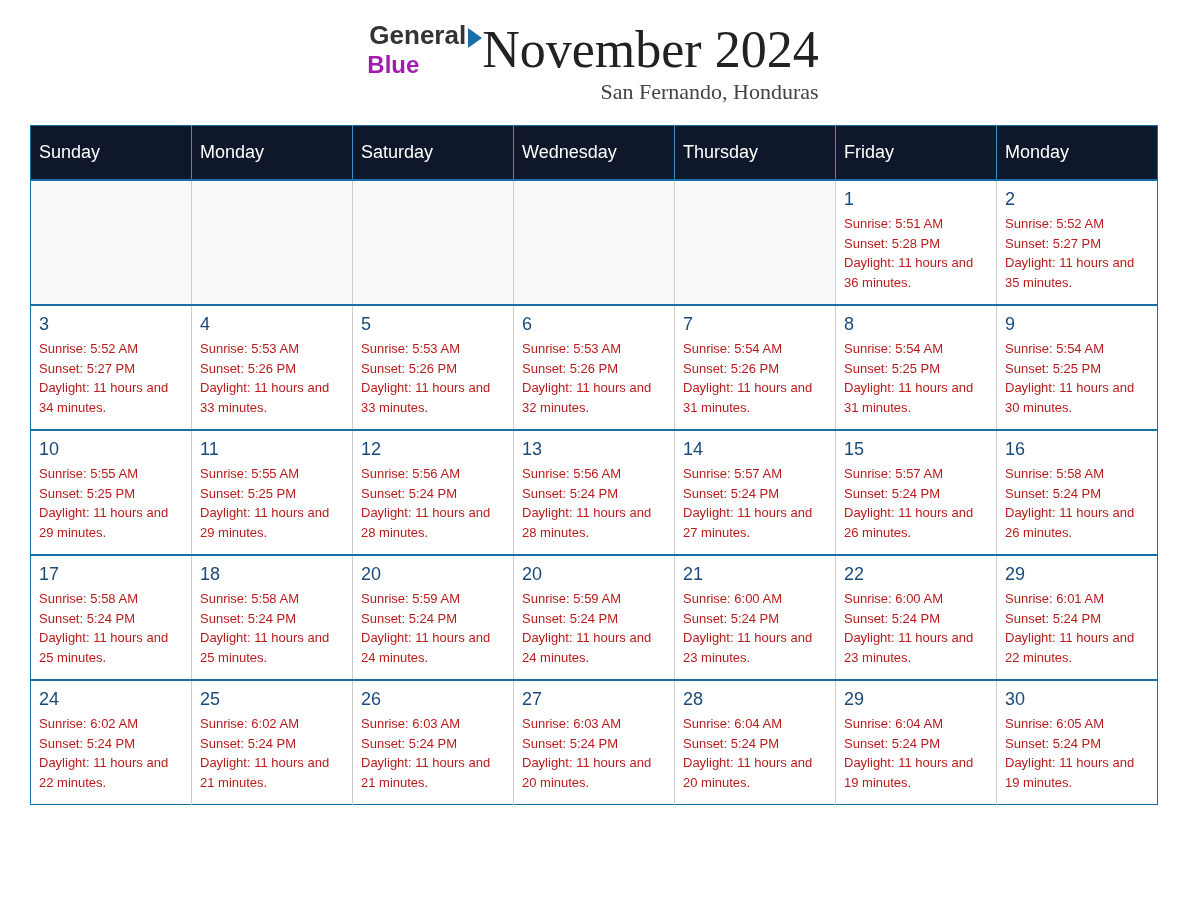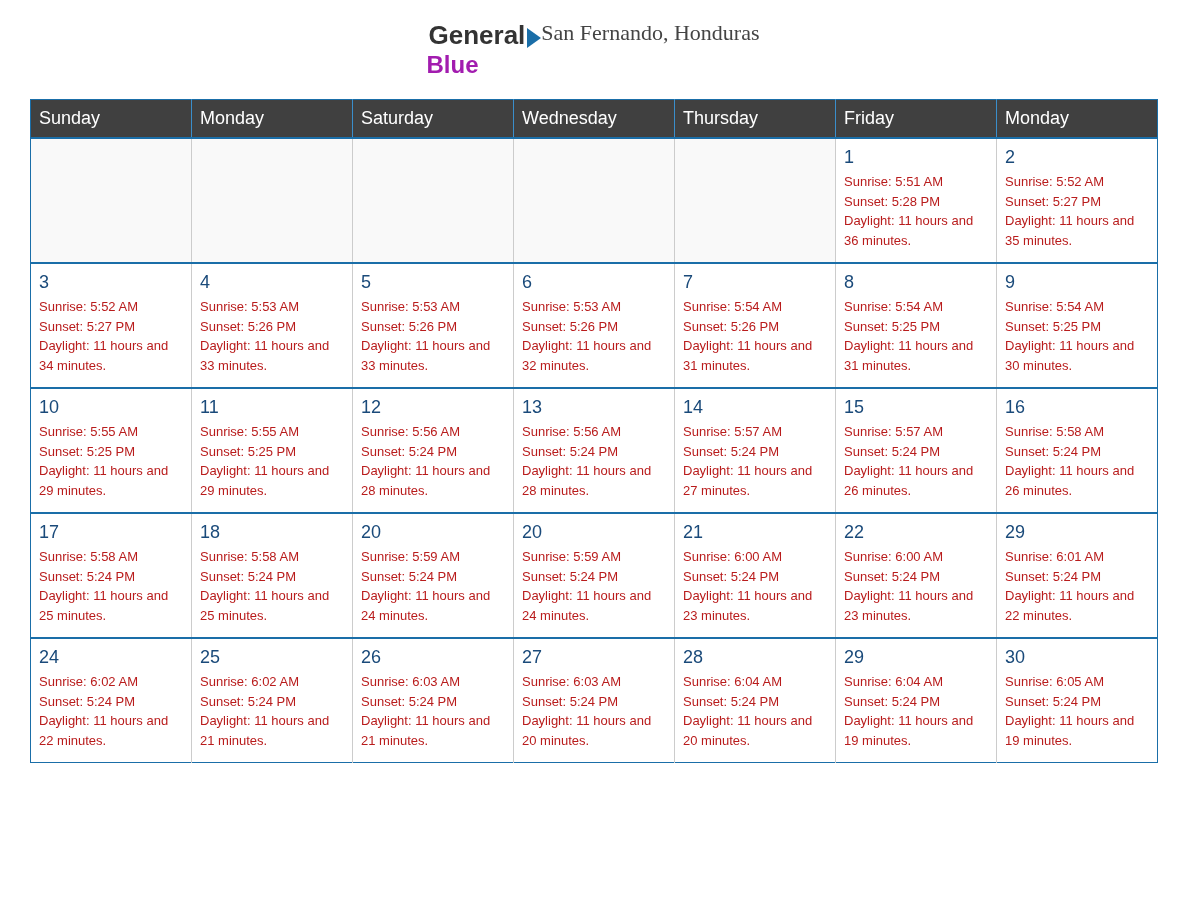--- a/index.html
+++ b/index.html
@@ -60,23 +60,23 @@
       font-size: 22px;
       color: #444;
       font-family: Georgia, serif;
     }
     .calendar-table {
       width: 100%;
       border-collapse: collapse;
       border: 1px solid #1a6ea8;
     }
     .calendar-table thead tr th {
-      background-color: #404040;
+      background-color: #0f172a;
       color: #fff;
-      padding: 8px 8px;
+      padding: 16px 8px;
       font-size: 18px;
       font-weight: normal;
       text-align: left;
       border-right: 1px solid #3a8ecb;
     }
     .calendar-table thead tr th:last-child {
       border-right: none;
     }
     .calendar-table tbody tr {
       border-top: 2px solid #1a6ea8;
@@ -114,20 +114,21 @@
 
 <div class="header">
   <div class="logo">
     <div class="logo-top">
       <span class="logo-general">General</span>
       <div class="logo-arrow"></div>
     </div>
     <span class="logo-blue">Blue</span>
   </div>
   <div class="title-area">
+    <div class="month-title">November 2024</div>
     <div class="location">San Fernando, Honduras</div>
   </div>
 </div>
 
 <table class="calendar-table">
   <thead>
     <tr>
     <th>Sunday</th>
         <th>Monday</th>
         <th>Saturday</th>

